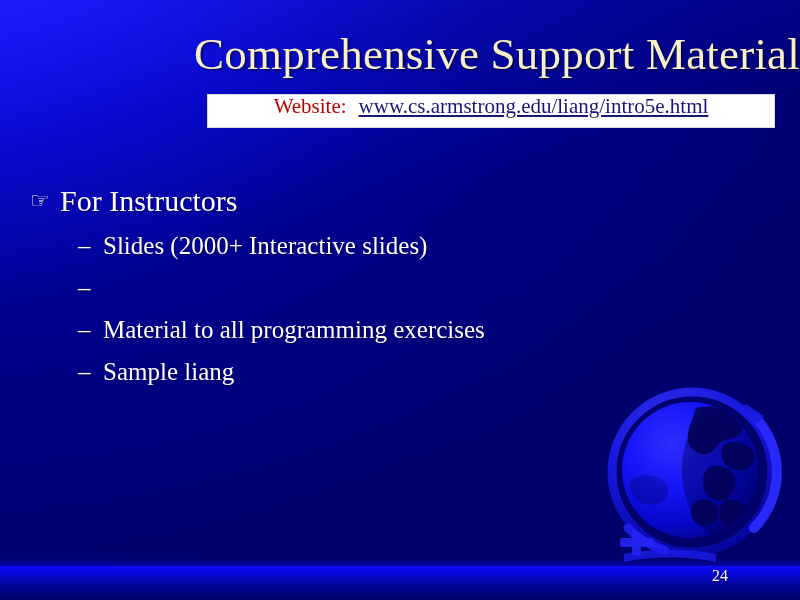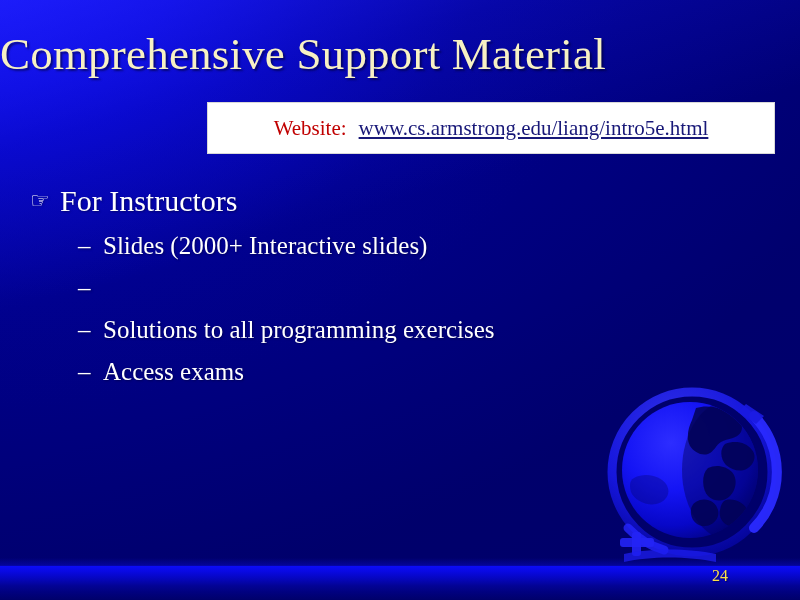--- a/index.html
+++ b/index.html
@@ -81,41 +81,40 @@
     pointer-events: none;
   }
   .globe-wrap svg { display: block; }
 
   
   .title {
     position: absolute;
     left: 0;
     right: 0;
     top: 28px;
-    text-align: left;
+    text-align: right;
     color: #F7F1C4;
     font-size: 45px;
     line-height: 52px;
     letter-spacing: 0.2px;
     text-shadow: 2px 2px 2px rgba(0,0,40,0.55);
     white-space: nowrap;
   }
 
   
   .website-box {
     position: absolute;
     left: 207px;
-    top: 102px;
+    top: 94px;
     width: 568px;
-    height: 52px;
+    height: 34px;
     background: #FFFFFF;
     border: 1px solid #d8d8d8;
     box-sizing: border-box;
     display: flex;
-    align-items: center;
     justify-content: center;
     white-space: nowrap;
     overflow: hidden;
   }
   .website-label {
     color: #C00000;
     font-size: 21px;
     line-height: 23px;
   }
   .website-url {
@@ -176,21 +175,21 @@
     max-width: 635px;
   }
 
   
   .slide-number {
     position: absolute;
     left: 712px;
     top: 566px;
     width: 40px;
     text-align: left;
-    color: #fde047;
+    color: #ffffff;
     font-size: 16px;
     line-height: 20px;
     text-shadow: 1px 1px 1px rgba(0,0,60,0.6);
   }
 </style>
 </head>
 <body>
 
 <div id="slide">
 
@@ -273,26 +272,26 @@
         <span class="marker">–</span>
         <span class="text">Slides (2000+ Interactive slides)</span>
       </div>
 
       <div class="bullet-l2">
         <span class="marker">–</span>
       </div>
 
       <div class="bullet-l2">
         <span class="marker">–</span>
-        <span class="text">Solutions to all programming exercises</span>
-      </div>
-
-      <div class="bullet-l2">
-        <span class="marker">–</span>
-        <span class="text">Access exams</span>
+        <span class="text">Material to all programming exercises</span>
+      </div>
+
+      <div class="bullet-l2">
+        <span class="marker">–</span>
+        <span class="text">Sample liang</span>
       </div>
 
     </div>
   </div>
 
   <div class="slide-number">24</div>
 
 </div>
 
 </body></html>

